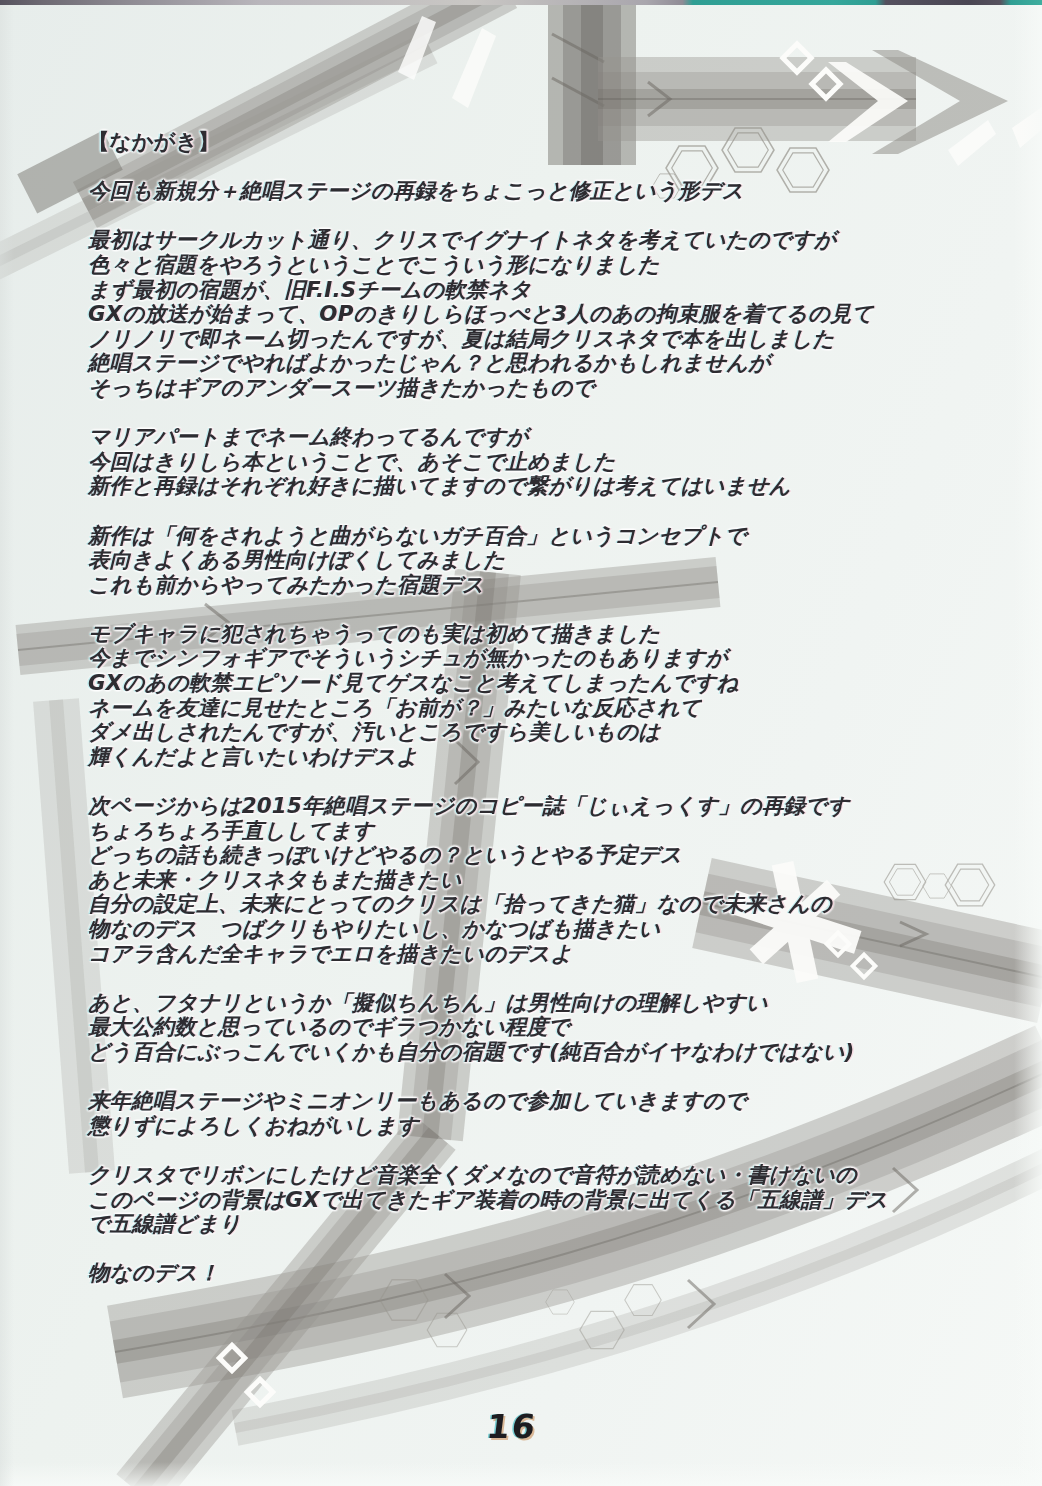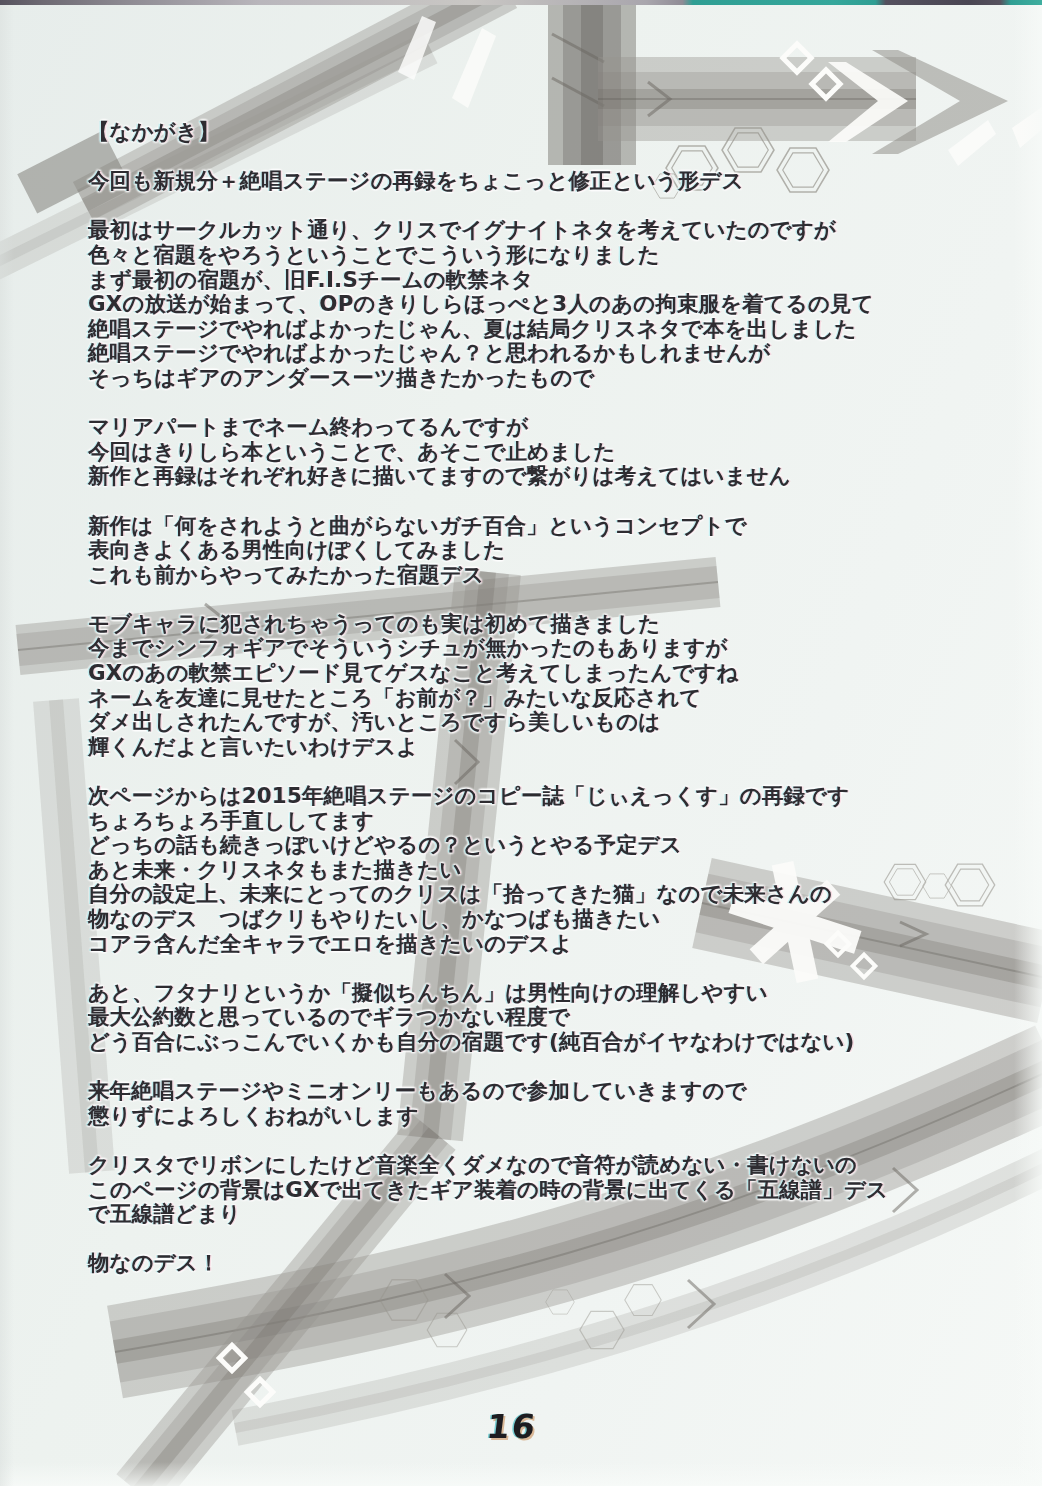--- a/index.html
+++ b/index.html
@@ -32,32 +32,32 @@
       var(--teal) 66.5%,#35a79b 80%,var(--teal) 84%,
       #55515f 85%,#4a4653 93%,#57525e 96%,var(--teal) 97%,#3fae9f 100%);
   }
   .edge-right{position:absolute;top:0;right:0;width:28px;height:100%;z-index:3;
     background:linear-gradient(90deg,rgba(247,250,248,0),rgba(247,250,248,.85));}
   .edge-bottom{position:absolute;bottom:0;left:0;width:100%;height:24px;z-index:3;
     background:linear-gradient(180deg,rgba(248,251,249,0),rgba(248,251,249,.8));}
   .edge-left{position:absolute;top:0;left:0;width:14px;height:100%;z-index:3;
     background:linear-gradient(90deg,rgba(218,223,221,.55),rgba(218,223,221,0));}
   .body-text{
-    position:absolute;left:88px;top:120px;width:900px;z-index:5;
+    position:absolute;left:88px;top:130px;width:900px;z-index:5;
     font-size:21.4px;line-height:24.6px;font-weight:600;color:var(--text-color);
     letter-spacing:.2px;
     text-shadow:
       -1.4px 0 0 rgba(0,185,195,.22), 1.4px .4px 0 rgba(215,70,110,.18),
       0 0 3px #fff,0 0 3px #fff,
       1px 1px 2px #fff,-1px -1px 2px #fff,1px -1px 2px #fff,-1px 1px 2px #fff;
   }
   .heading{margin:0 0 24.6px 0;}
   .para{margin:0 0 24.6px 0;}
   .para:last-child{margin-bottom:0;}
-  .line{white-space:nowrap;}
+  .line{white-space:nowrap;font-style:italic;}
   .page-number{
     position:absolute;left:487px;top:1407px;z-index:5;
     font-size:33px;font-weight:bold;color:var(--pagenum);
     letter-spacing:2px;transform:skewX(-7deg);
     font-family:"DejaVu Sans","Liberation Sans",sans-serif;
     text-shadow:-1.5px 0 0 rgba(0,170,180,.5),1.8px 1.8px 0 rgba(190,110,40,.45);
   }
 </style>
 </head>
 <body>
@@ -204,21 +204,21 @@
     <div class="heading">【なかがき】</div>
 
   <div class="para">
         <div class="line">今回も新規分＋絶唱ステージの再録をちょこっと修正という形デス</div>
       </div>
       <div class="para">
         <div class="line">最初はサークルカット通り、クリスでイグナイトネタを考えていたのですが</div>
         <div class="line">色々と宿題をやろうということでこういう形になりました</div>
         <div class="line">まず最初の宿題が、旧F.I.Sチームの軟禁ネタ</div>
         <div class="line">GXの放送が始まって、OPのきりしらほっぺと3人のあの拘束服を着てるの見て</div>
-        <div class="line">絶唱ステージでやればよかったじゃん、夏は結局クリスネタで本を出しました</div>
+        <div class="line">ノリノリで即ネーム切ったんですが、夏は結局クリスネタで本を出しました</div>
         <div class="line">絶唱ステージでやればよかったじゃん？と思われるかもしれませんが</div>
         <div class="line">そっちはギアのアンダースーツ描きたかったもので</div>
       </div>
       <div class="para">
         <div class="line">マリアパートまでネーム終わってるんですが</div>
         <div class="line">今回はきりしら本ということで、あそこで止めました</div>
         <div class="line">新作と再録はそれぞれ好きに描いてますので繋がりは考えてはいません</div>
       </div>
       <div class="para">
         <div class="line">新作は「何をされようと曲がらないガチ百合」というコンセプトで</div>

